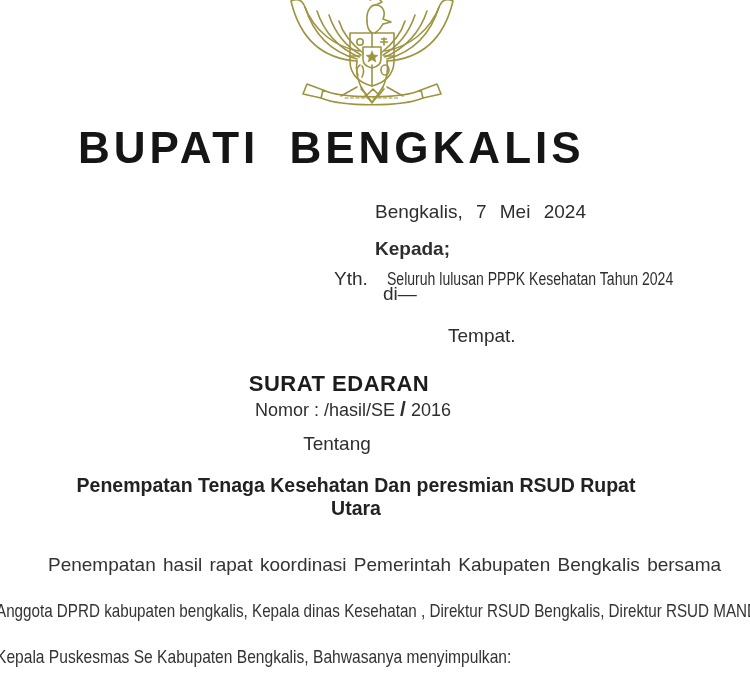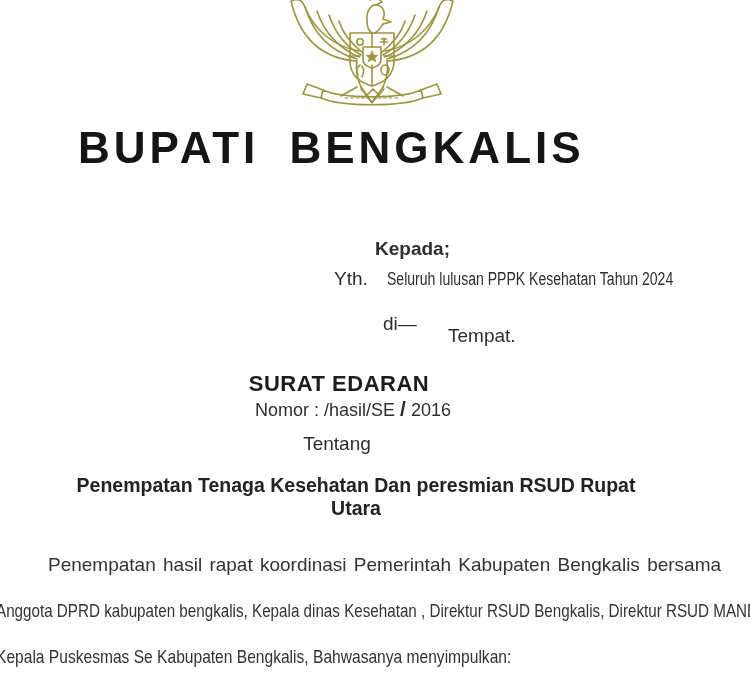--- a/index.html
+++ b/index.html
@@ -104,26 +104,27 @@
 
       <path d="M36,93 C55,102 115,102 134,93 L136,101 C115,110 55,110 34,101 Z"></path>
       <path d="M36,93 L20,87 L16,97 L34,101"></path>
       <path d="M134,93 L150,87 L154,97 L136,101"></path>
       <path d="M58,101 L112,101" stroke-width="1.1" stroke-dasharray="3,2.5"></path>
     </svg>
   </div>
 
   <div class="t heading" style="left:78px;top:124px;">BUPATI BENGKALIS</div>
 
+  <div class="t addr date" style="left:375px;top:202px;">Bengkalis, 7 Mei 2024</div>
   <div class="t addr" style="left:375px;top:239px;font-weight:bold;">Kepada;</div>
   <div class="t addr" style="left:334px;top:269px;">
     <span>Yth.</span>
     <span class="cond" style="font-size:18px;margin-left:14px;">Seluruh lulusan PPPK Kesehatan Tahun 2024</span>
   </div>
-  <div class="t addr" style="left:383px;top:314px;">di—</div>
+  <div class="t addr" style="left:383px;top:284px;">di—</div>
   <div class="t addr" style="left:448px;top:326px;">Tempat.</div>
 
   <div class="center-line surat" style="top:371px;transform:translateX(-36px);">SURAT EDARAN</div>
   <div class="center-line nomor" style="top:397px;transform:translateX(-22px);">
     <span>Nomor : /hasil/SE</span>
     <span class="slash">/</span>
     <span>2016</span>
   </div>
   <div class="center-line tentang" style="top:433px;transform:translateX(-38px);">Tentang</div>
   <div class="center-line subject" style="top:474px;transform:translateX(-19px);">

